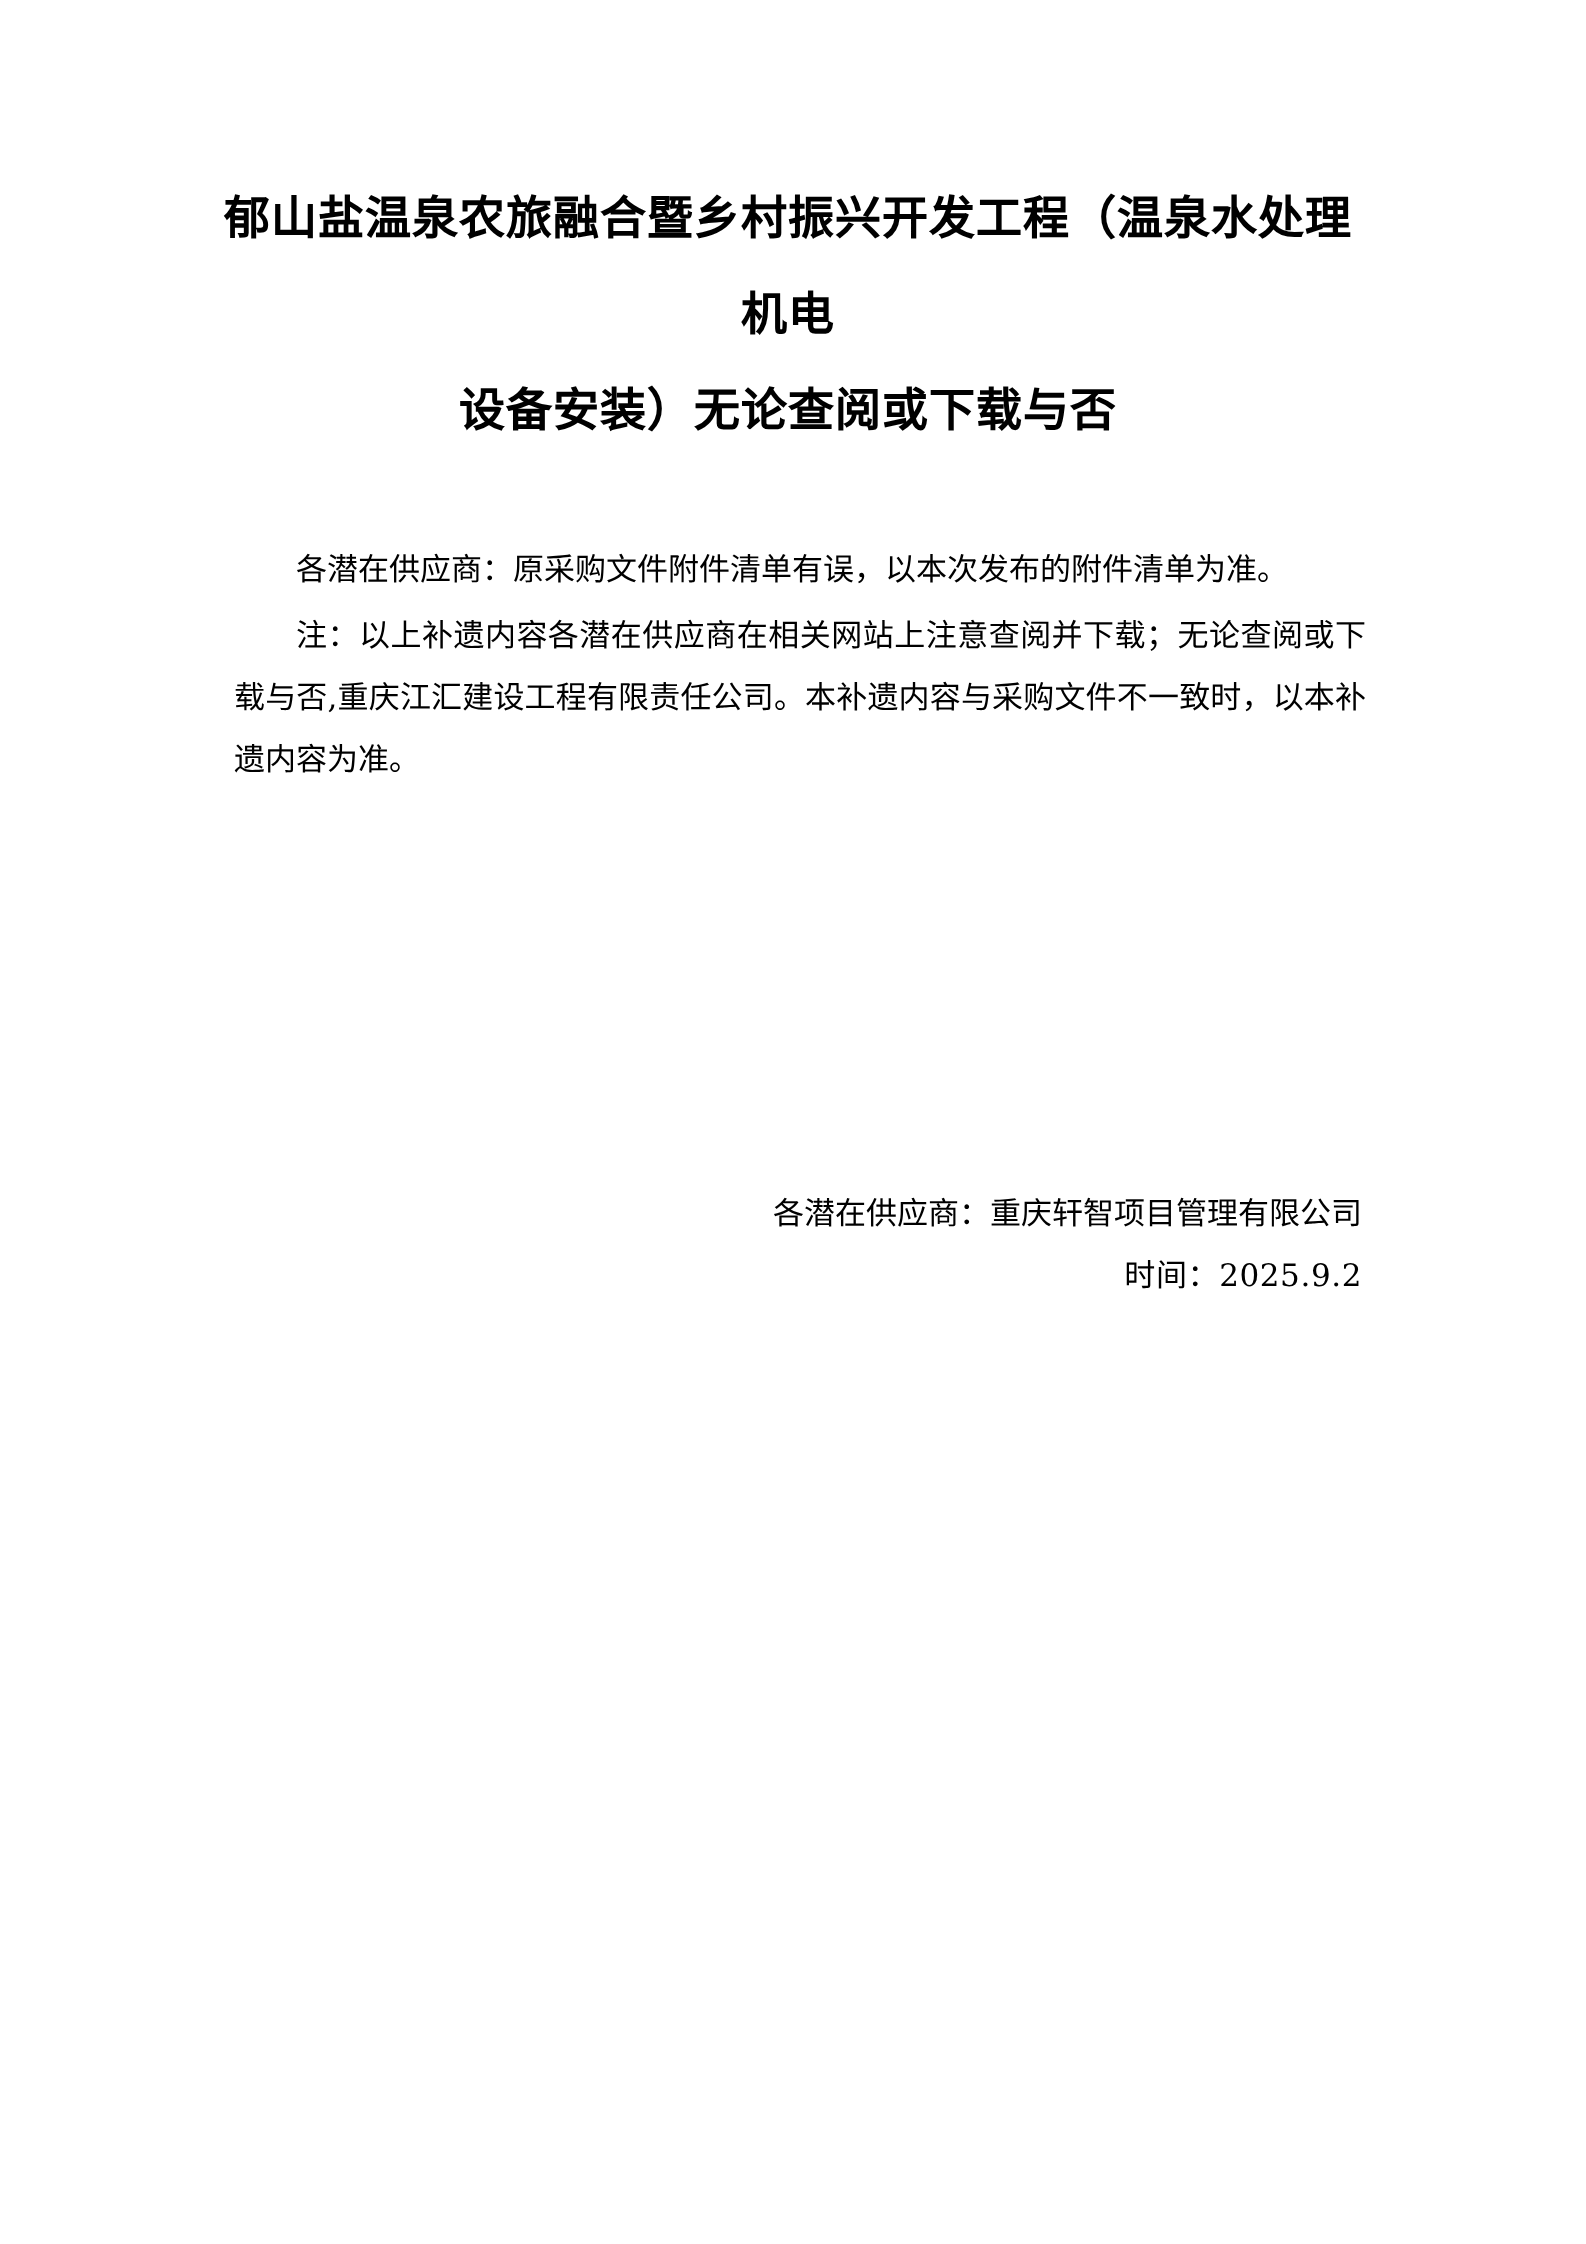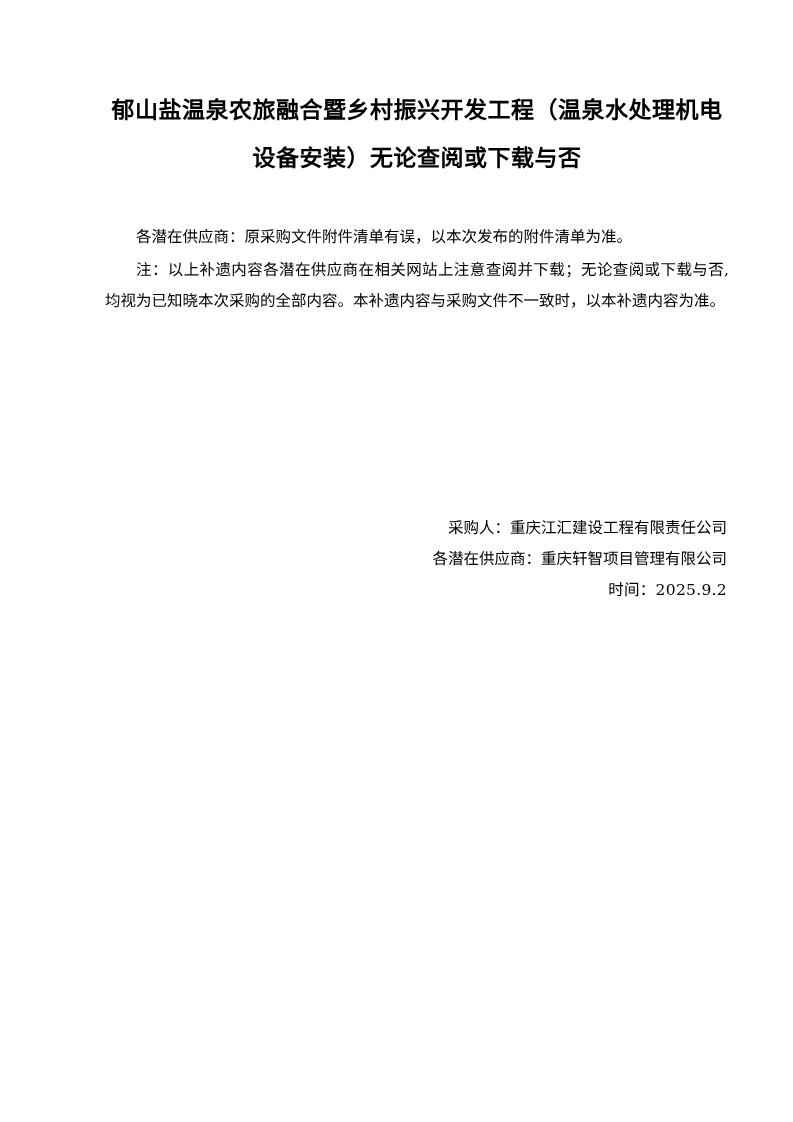--- a/index.html
+++ b/index.html
@@ -13,21 +13,21 @@
     height: 1122px;
     font-family: "Liberation Serif", "DejaVu Serif", serif;
     color: #000000;
     position: relative;
     overflow: hidden;
   }
   .page {
     box-sizing: border-box;
     width: 793px;
     height: 1122px;
-    padding: 86px 64px 0 105px;
+    padding: 86px 110px 0 105px;
     background: #ffffff;
   }
   .doc-title {
     font-family: "DejaVu Sans", "Liberation Sans", sans-serif;
     font-size: 23px;
     font-weight: bold;
     line-height: 48px;
     text-align: center;
     letter-spacing: 0.5px;
     margin: 0 0 4px 0;
@@ -36,21 +36,21 @@
   .body-block {
     margin-top: 40px;
   }
   .para {
     font-family: "DejaVu Serif", "Liberation Serif", serif;
     font-size: 15.5px;
     line-height: 31px;
     text-align: justify;
     text-justify: inter-ideograph;
     text-indent: 2em;
-    margin: 0 0 2px 0;
+    margin: 0 0 2px 12px;
   }
   .signature-block {
     margin-top: 196px;
     text-align: right;
     padding-right: 2px;
   }
   .sig-line {
     font-family: "DejaVu Serif", "Liberation Serif", serif;
     font-size: 15.5px;
     line-height: 31px;
@@ -66,22 +66,21 @@
 
 <div class="page">
 
   <h1 class="doc-title">
     <span>郁山盐温泉农旅融合暨乡村振兴开发工程（温泉水处理机电</span><br>
     <span>设备安装）无论查阅或下载与否</span>
   </h1>
 
   <div class="body-block">
     <p class="para">各潜在供应商：原采购文件附件清单有误，以本次发布的附件清单为准。</p>
-    <p class="para">注：以上补遗内容各潜在供应商在相关网站上注意查阅并下载；无论查阅或下载与否,均视为已知晓本次采购的全部内容。本补遗内容与采购文件不一致时，以本补遗内容为准。</p>
+    <p class="para">注：以上补遗内容各潜在供应商在相关网站上注意查阅并下载；无论查阅或下载与否,重庆江汇建设工程有限责任公司。本补遗内容与采购文件不一致时，以本补遗内容为准。</p>
   </div>
 
   <div class="signature-block">
-    <p class="sig-line">采购人：重庆江汇建设工程有限责任公司</p>
     <p class="sig-line">各潜在供应商：重庆轩智项目管理有限公司</p>
     <p class="sig-line date">时间：2025.9.2</p>
   </div>
 
 </div>
 
 </body></html>

